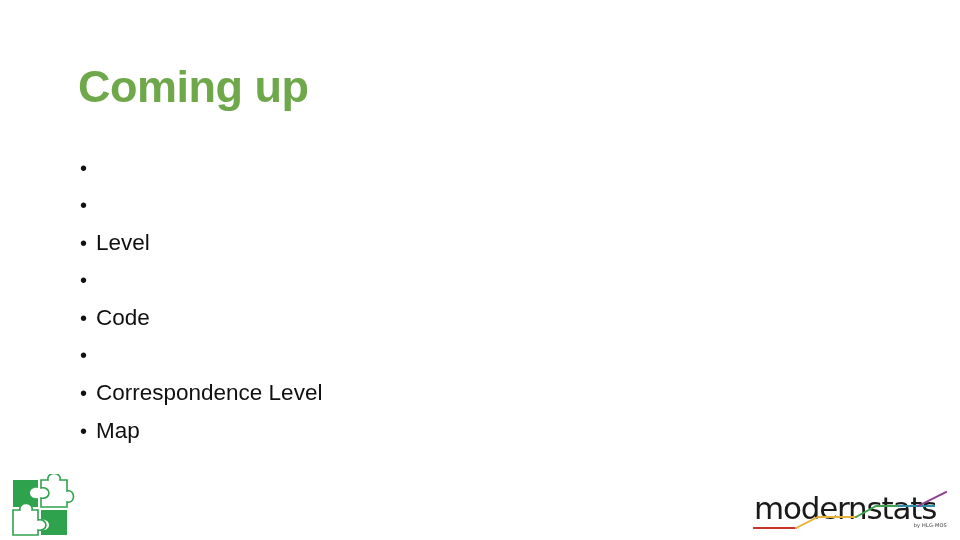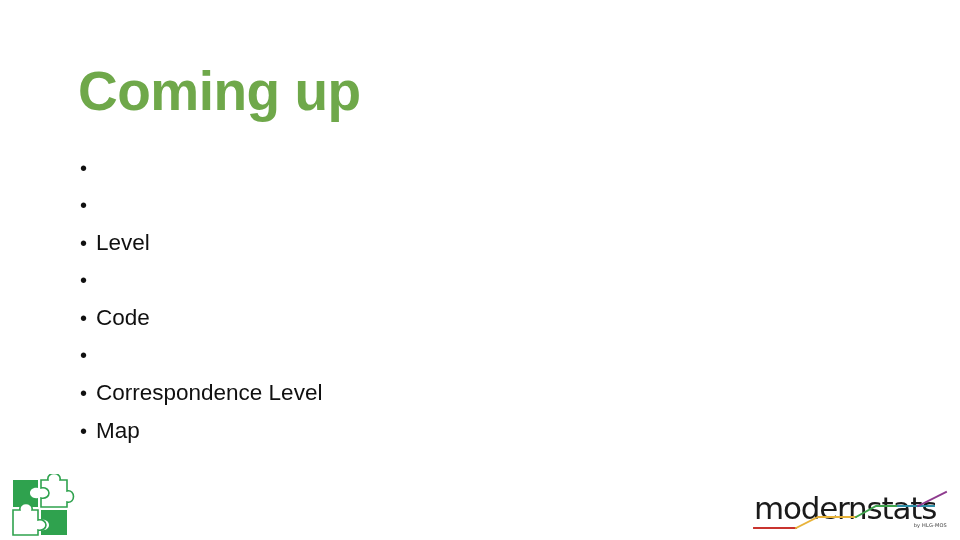--- a/index.html
+++ b/index.html
@@ -17,21 +17,21 @@
     background: #ffffff;
     overflow: hidden;
   }
 
   
   #slide-title {
     position: absolute;
     left: 78px;
     top: 63px;
     width: 700px;
-    font-size: 55px;
+    font-size: 45px;
     line-height: 1.05;
     font-weight: bold;
     letter-spacing: -0.5px;
     color: #6FA84A;
     white-space: nowrap;
   }
 
   
   #bullet-list {
     position: absolute;

